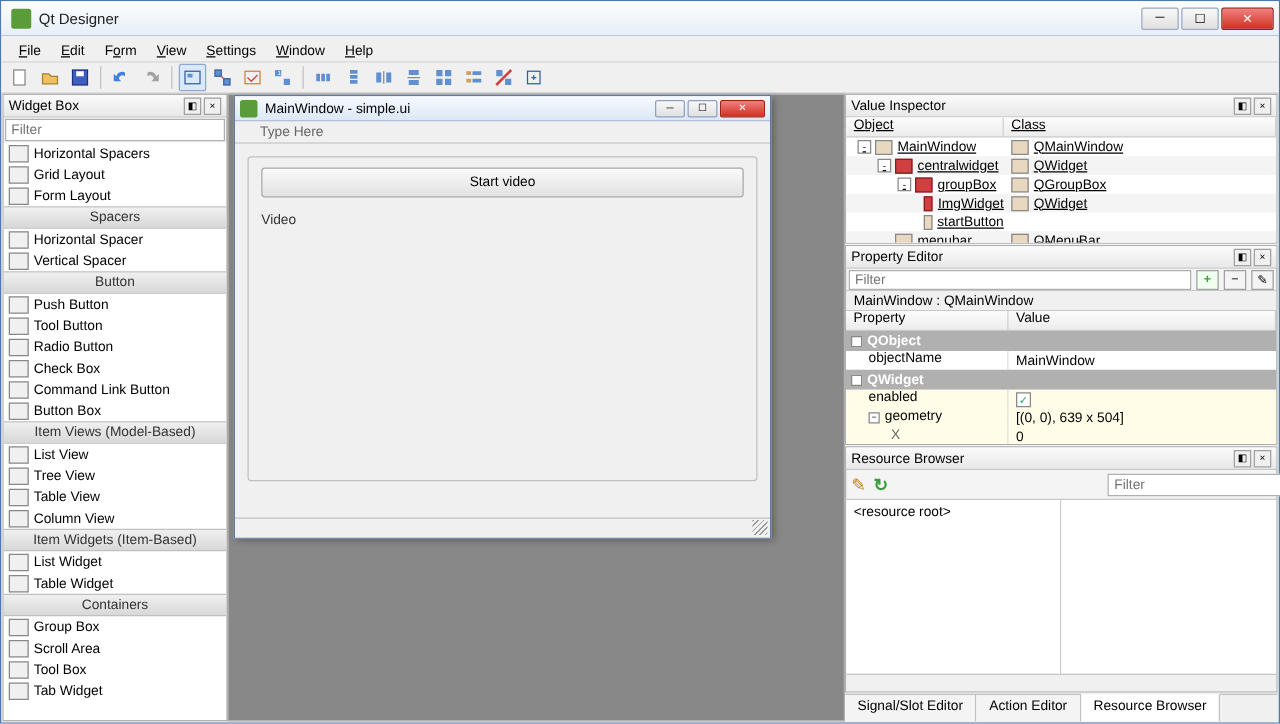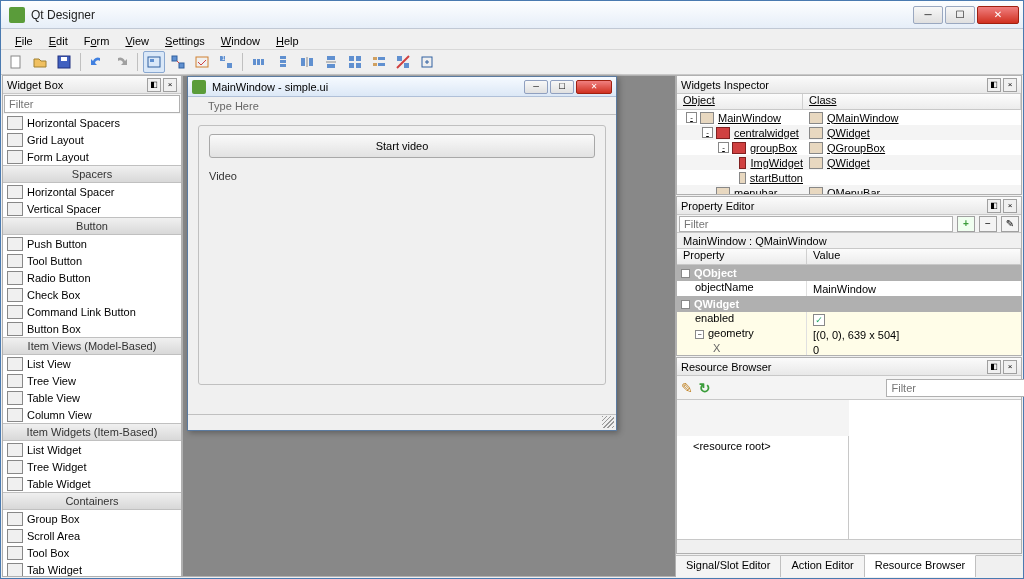--- a/index.html
+++ b/index.html
@@ -84,21 +84,21 @@
 .pe-toggle { display: inline-block; width: 9px; height: 9px; border: 1px solid #888; margin-right: 4px; font-size: 7px; text-align: center; line-height: 8px; background: #fff; }
 .checkbox { width: 12px; height: 12px; border: 1px solid #888; background: #fff; display: inline-flex; align-items: center; justify-content: center; font-size: 9px; color: #2a6; }
 
 .resbrowser { flex: 1; }
 .rb-toolbar { height: 24px; display: flex; align-items: center; padding: 0 4px; gap: 6px; border-bottom: 1px solid #c8c8c8; }
 .rb-btn { width: 22px; height: 20px; display: flex; align-items: center; justify-content: center; font-size: 14px; cursor: pointer; }
 .rb-btn.pencil { color: #c08020; }
 .rb-btn.refresh { color: #3a9c3a; font-weight: bold; }
 .rb-filter { flex: 1; height: 18px; border: 1px solid #b0b0b0; padding: 0 4px; font-size: 11px; margin-left: 170px; }
 .rb-body { flex: 1; display: flex; }
-.rb-left { width: 172px; border-right: 1px solid #c8c8c8; background: #fff; padding: 4px 16px; font-size: 11px; margin-top: 36px; }
+.rb-left { width: 172px; border-right: 1px solid #c8c8c8; background: #fff; padding: 4px 6px; font-size: 11px; }
 .rb-right { flex: 1; background: #fff; }
 .rb-scroll { height: 14px; border-top: 1px solid #c8c8c8; background: #f0f0f0; }
 
 .tabbar { height: 22px; display: flex; border-top: 1px solid #c0c0c0; background: #f0f0f0; }
 .tab { padding: 3px 10px; font-size: 11px; border-right: 1px solid #c0c0c0; cursor: pointer; background: #f4f4f4; }
 .tab.active { background: #fff; border-top: 1px solid #fff; margin-top: -1px; }
 
 svg { display: block; }
 </style>
 </head>
@@ -312,24 +312,20 @@
             <div class="wi-icon"></div>
             <span>Column View</span>
           </div>
           <div class="category">Item Widgets (Item-Based)</div>
           <div class="widget-item">
             <div class="wi-icon"></div>
             <span>List Widget</span>
           </div>
           <div class="widget-item">
             <div class="wi-icon"></div>
-            <span>Tree Widget</span>
-          </div>
-          <div class="widget-item">
-            <div class="wi-icon"></div>
             <span>Table Widget</span>
           </div>
           <div class="category">Containers</div>
           <div class="widget-item">
             <div class="wi-icon"></div>
             <span>Group Box</span>
           </div>
           <div class="widget-item">
             <div class="wi-icon"></div>
             <span>Scroll Area</span>
@@ -364,21 +360,21 @@
         <div class="statusbar">
           <div class="sizegrip"></div>
         </div>
       </div>
     </div>
 
     <div class="rightcol">
 
       <div class="panel objinspector">
         <div class="panel-title">
-          <span class="t">Widgets Inspector</span>
+          <span class="t">Value Inspector</span>
           <div class="pbtn">◧</div>
           <div class="pbtn">×</div>
         </div>
         <div class="oi-body">
           <div class="oi-head">
             <div class="col" style="width:126px">Object</div>
             <div class="col" style="flex:1">Class</div>
           </div>
           <div id="oi-rows">
               <div class="oi-row">

